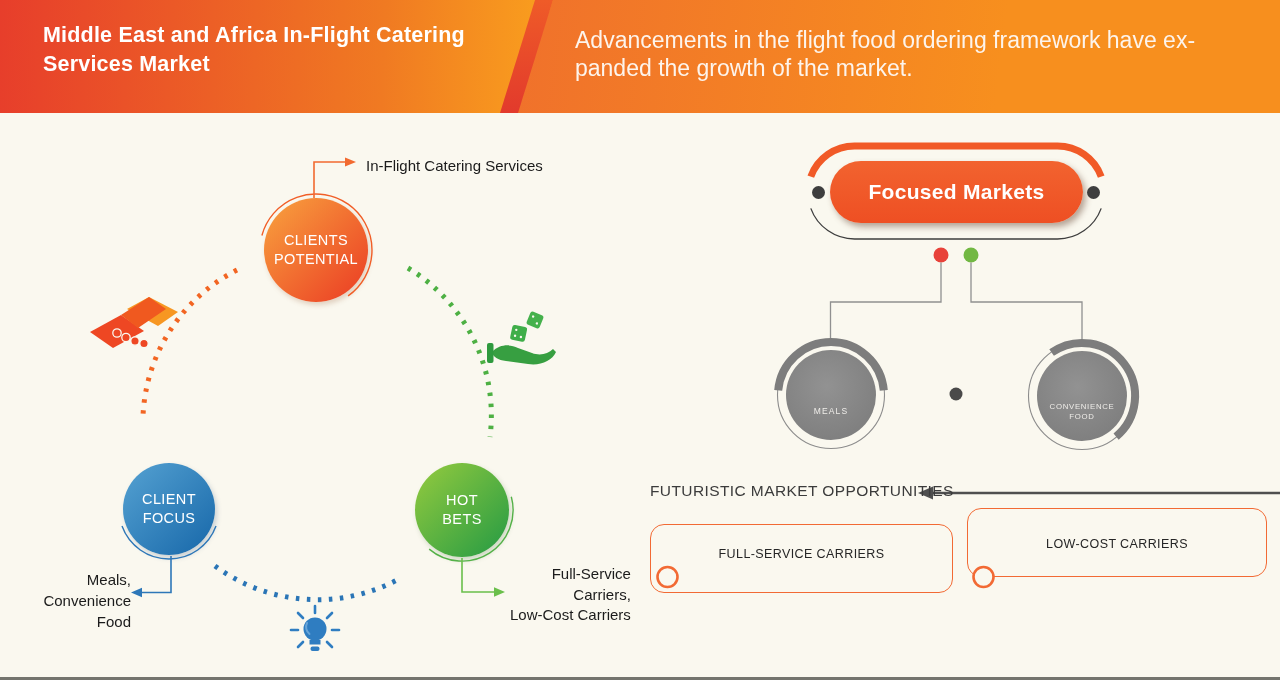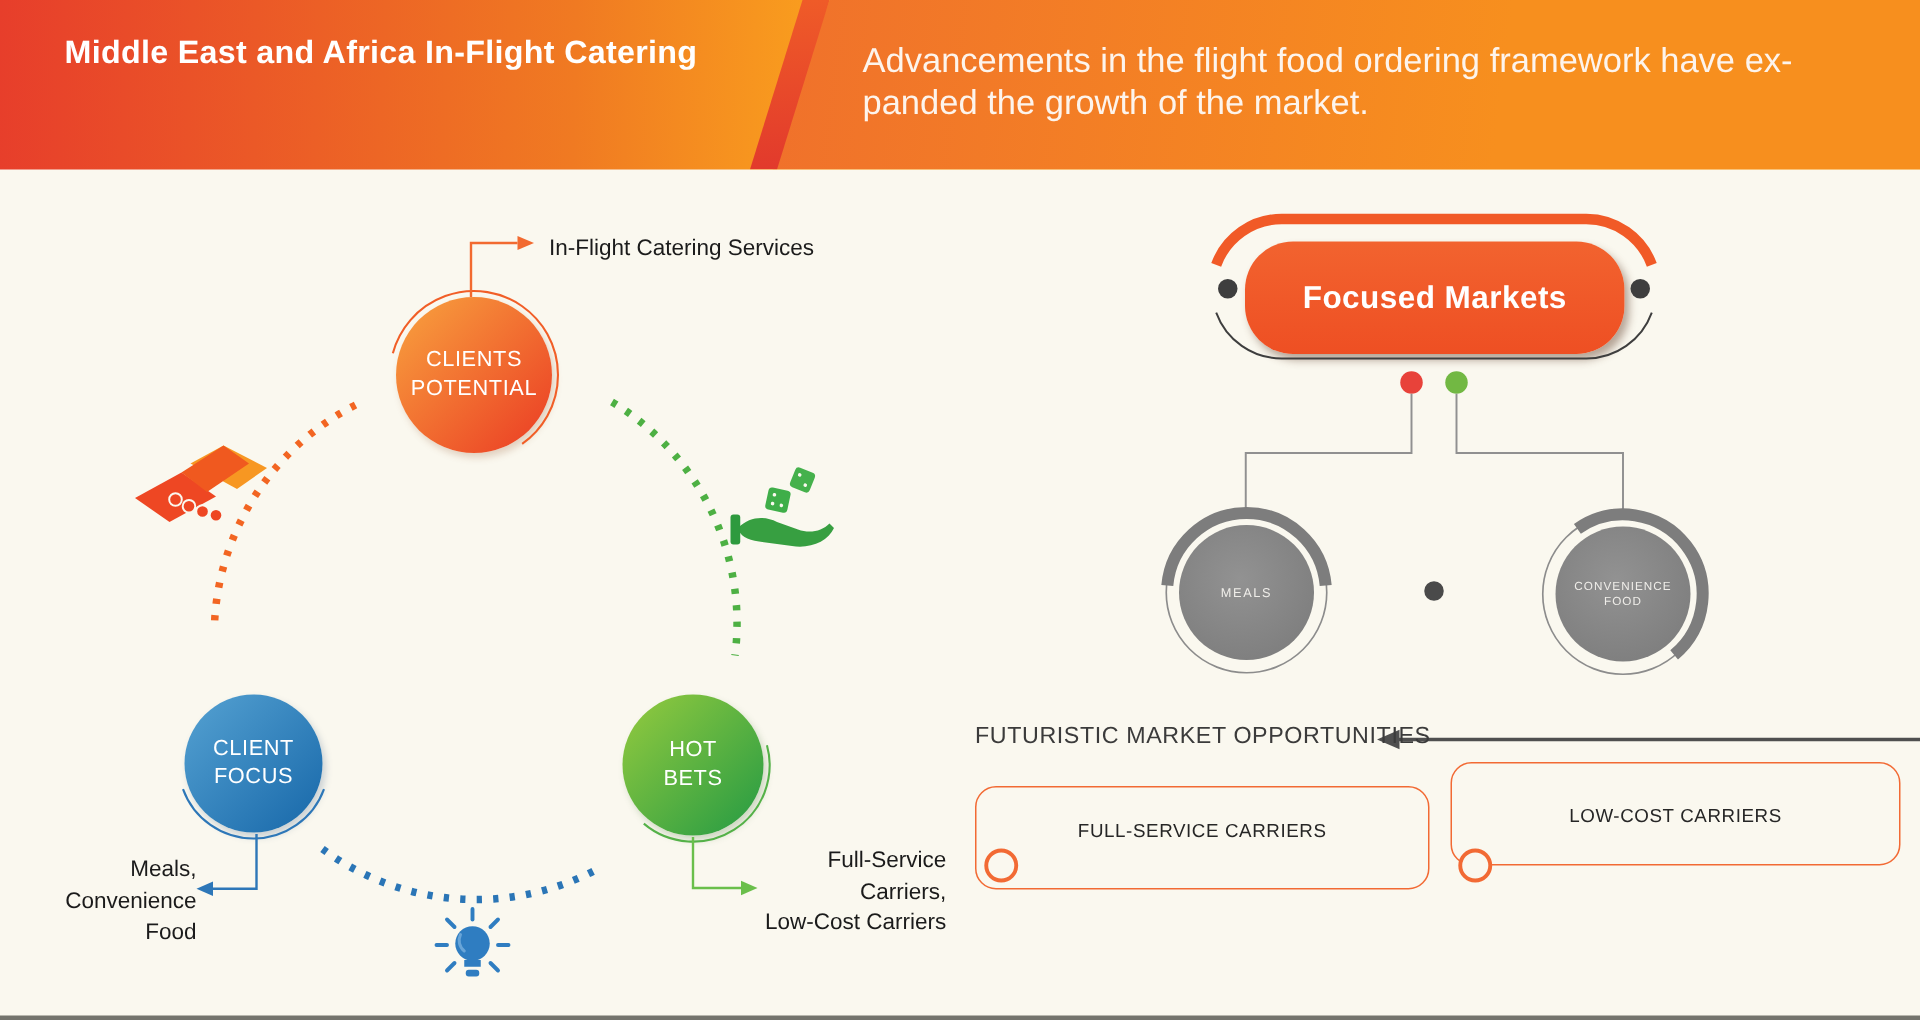--- a/index.html
+++ b/index.html
@@ -38,27 +38,27 @@
   .node-blue .node-label{width:70px;}
   .node-green .node-label{width:56px;}
 
   
   .note{position:absolute;color:#1b1b1b;font-size:15px;line-height:20.5px;z-index:4;}
   .note-top{left:366px;top:156px;}
   .note-left{left:30px;top:569px;width:101px;text-align:right;line-height:21px;}
   .note-right{left:510px;top:564px;text-align:right;}
 
   
-  .pill{position:absolute;left:830px;top:161px;width:253px;height:75px;z-index:2;
+  .pill{position:absolute;left:830px;top:161px;width:253px;height:62px;z-index:2;
     border-radius:32px;background:linear-gradient(180deg,#f2632f,#ee4f23);
     box-shadow:3px 4px 6px rgba(95,60,40,.45);
     display:flex;align-items:center;justify-content:center;}
   .pill-label{color:#ffffff;font-size:21px;font-weight:700;letter-spacing:.3px;}
   .gray-node-label{position:absolute;z-index:4;color:#efede9;text-align:center;
-    transform:translate(-50%,-50%);}
+    transform:translate(-50%,-50%);margin-top:16px;}
   .lbl-meals{left:831px;top:395px;font-size:8.5px;letter-spacing:1.1px;}
   .lbl-conv{left:1082px;top:396px;font-size:7.8px;letter-spacing:.7px;line-height:10px;}
 
   
   .fut-heading{position:absolute;left:650px;top:482px;z-index:4;color:#3b3b3b;
     font-size:15.5px;letter-spacing:.4px;font-weight:400;}
   .opp-box{position:absolute;top:508px;height:69px;z-index:2;border:1.6px solid #f26a34;
     border-radius:14px;background:transparent;text-align:center;box-sizing:border-box;}
   .opp-box-1{left:650px;width:303px;margin-top:16px;}
   .opp-box-2{left:967px;width:300px;}
@@ -71,20 +71,21 @@
 </head>
 <body>
 
 <div class="stage">
 
   <div class="header">
     <div class="header-right"></div>
     <div class="header-stripe"></div>
     <div class="header-title">
       <div>Middle East and Africa In-Flight Catering</div>
+      <div>Services Market</div>
     </div>
     <div class="header-subtitle">
       <div>Advancements in the flight food ordering framework have ex-</div>
       <div>panded the growth of the market.</div>
     </div>
   </div>
 
   <div class="cycle-node node-blue">
     <div class="node-label">CLIENT FOCUS</div>
   </div>

